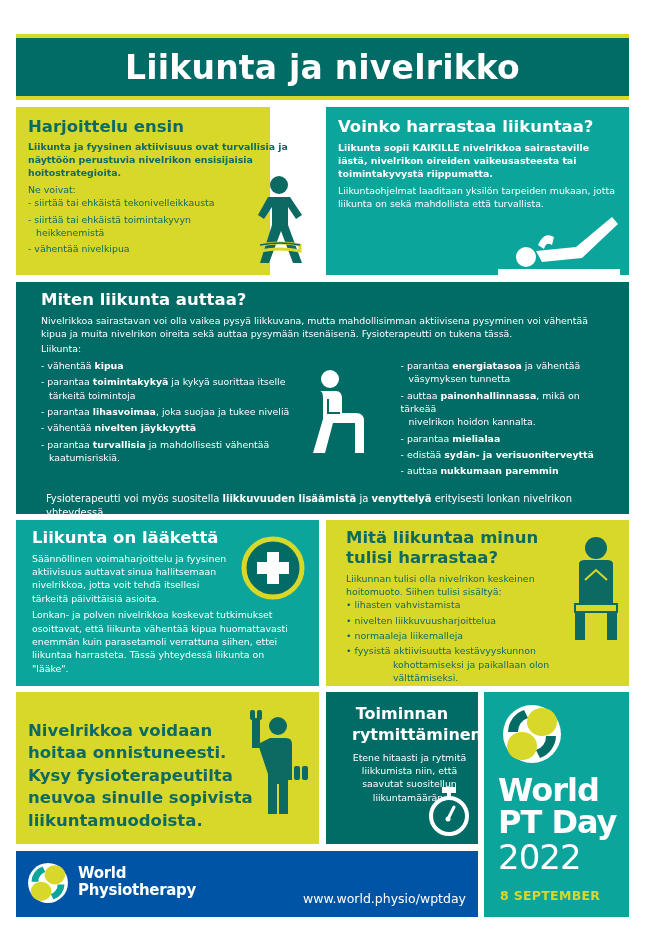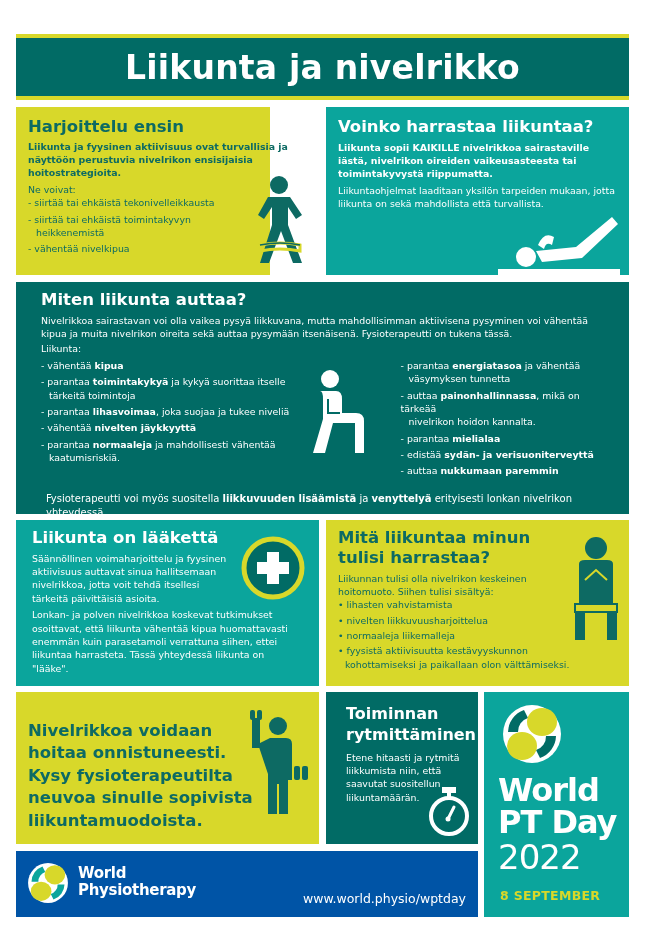--- a/index.html
+++ b/index.html
@@ -37,30 +37,30 @@
   #p3 .col-mid { width: 108px; position: relative; }
   #p3 .col-right { width: 215px; }
   #p3 li { margin-bottom: 3px; }
   #p3 .ind { display: block; padding-left: 8px; }
   #p3 .footer-note { position: absolute; left: 30px; top: 210px; font-size: 10px; }
 
   #p4 { left: 16px; top: 520px; width: 303px; height: 166px; padding: 8px 16px; }
   #p4 .body { width: 205px; margin-top: 4px; }
   #p4 .body2 { margin-top: 3px; }
 
-  #p5 { left: 326px; top: 520px; width: 303px; height: 166px; padding: 8px 12px; }
+  #p5 { left: 326px; top: 520px; width: 303px; height: 166px; padding: 8px 20px; }
   #p5 h2 { color: #0d6a63; width: 235px; }
   #p5 .body { margin-top: 4px; width: 220px; }
   #p5 li { margin-bottom: 2px; }
-  #p5 .ind { display: block; padding-left: 7px; }
+  #p5 .ind { display: block; padding-left: 7px; margin-left: 40px; }
 
   #p6 { left: 16px; top: 692px; width: 303px; height: 152px; padding: 28px 12px; }
   #p6 .big { font-size: 16.5px; font-weight: bold; line-height: 1.36; color: #0d6a63; width: 230px; }
 
-  #p7 { left: 326px; top: 692px; width: 152px; height: 152px; padding: 12px 20px; }
+  #p7 { left: 326px; top: 692px; width: 152px; height: 152px; padding: 12px 26px; text-align: center; }
   #p7 h2 { font-size: 16px; line-height: 1.3; }
   #p7 p { margin-top: 5px; width: 115px; }
 
   #p8 { left: 484px; top: 692px; width: 145px; height: 225px; }
   #p8 .world { position: absolute; left: 14px; top: 82px; font-size: 32px; font-weight: bold; line-height: 1.0; letter-spacing: -1px; }
   #p8 .year { position: absolute; left: 14px; top: 148px; font-size: 34px; line-height: 1; letter-spacing: -1px; }
   #p8 .date { position: absolute; left: 16px; top: 196px; font-size: 12.5px; font-weight: bold; color: #d8d82a; letter-spacing: 0.3px; }
 
   #p9 { left: 16px; top: 851px; width: 462px; height: 66px; }
   #p9 .org { position: absolute; left: 62px; top: 14px; font-size: 15px; font-weight: bold; line-height: 1.1; letter-spacing: -0.3px; }
@@ -108,21 +108,21 @@
 <div id="p3" class="abs panel dark">
   <h2>Miten liikunta auttaa?</h2>
   <p class="intro">Nivelrikkoa sairastavan voi olla vaikea pysyä liikkuvana, mutta mahdollisimman aktiivisena pysyminen voi vähentää kipua ja muita nivelrikon oireita sekä auttaa pysymään itsenäisenä. Fysioterapeutti on tukena tässä.</p>
   <p>Liikunta:</p>
   <div class="cols">
     <ul class="col-left">
       <li><span>- vähentää </span><b>kipua</b></li>
       <li><span>- parantaa </span><b>toimintakykyä</b><span> ja kykyä suorittaa itselle</span><span class="ind">tärkeitä toimintoja</span></li>
       <li><span>- parantaa </span><b>lihasvoimaa</b><span>, joka suojaa ja tukee niveliä</span></li>
       <li><span>- vähentää </span><b>nivelten jäykkyyttä</b></li>
-      <li><span>- parantaa </span><b>normaaleja</b><span> ja mahdollisesti vähentää</span><span class="ind">kaatumisriskiä.</span></li>
+      <li><span>- parantaa </span><b>turvallisia</b><span> ja mahdollisesti vähentää</span><span class="ind">kaatumisriskiä.</span></li>
     </ul>
     <div class="col-mid">
       <svg class="abs" style="left:10px; top:10px" width="60" height="90" viewBox="0 0 60 90">
         <circle cx="22" cy="10" r="9" fill="#fff"></circle>
         <path d="M12 22 h16 q6 0 6 8 v14 h14 q8 0 8 8 v32 h-9 v-30 h-22 l-8 30 h-12 l10 -34 v-20 q0 -8 -3 -8 z" fill="#fff"></path>
         <path d="M20 30 v14 h12" stroke="#016b65" stroke-width="2" fill="none"></path>
       </svg>
     </div>
     <ul class="col-right">
       <li><span>- parantaa </span><b>energiatasoa</b><span> ja vähentää</span><span class="ind">väsymyksen tunnetta</span></li>

